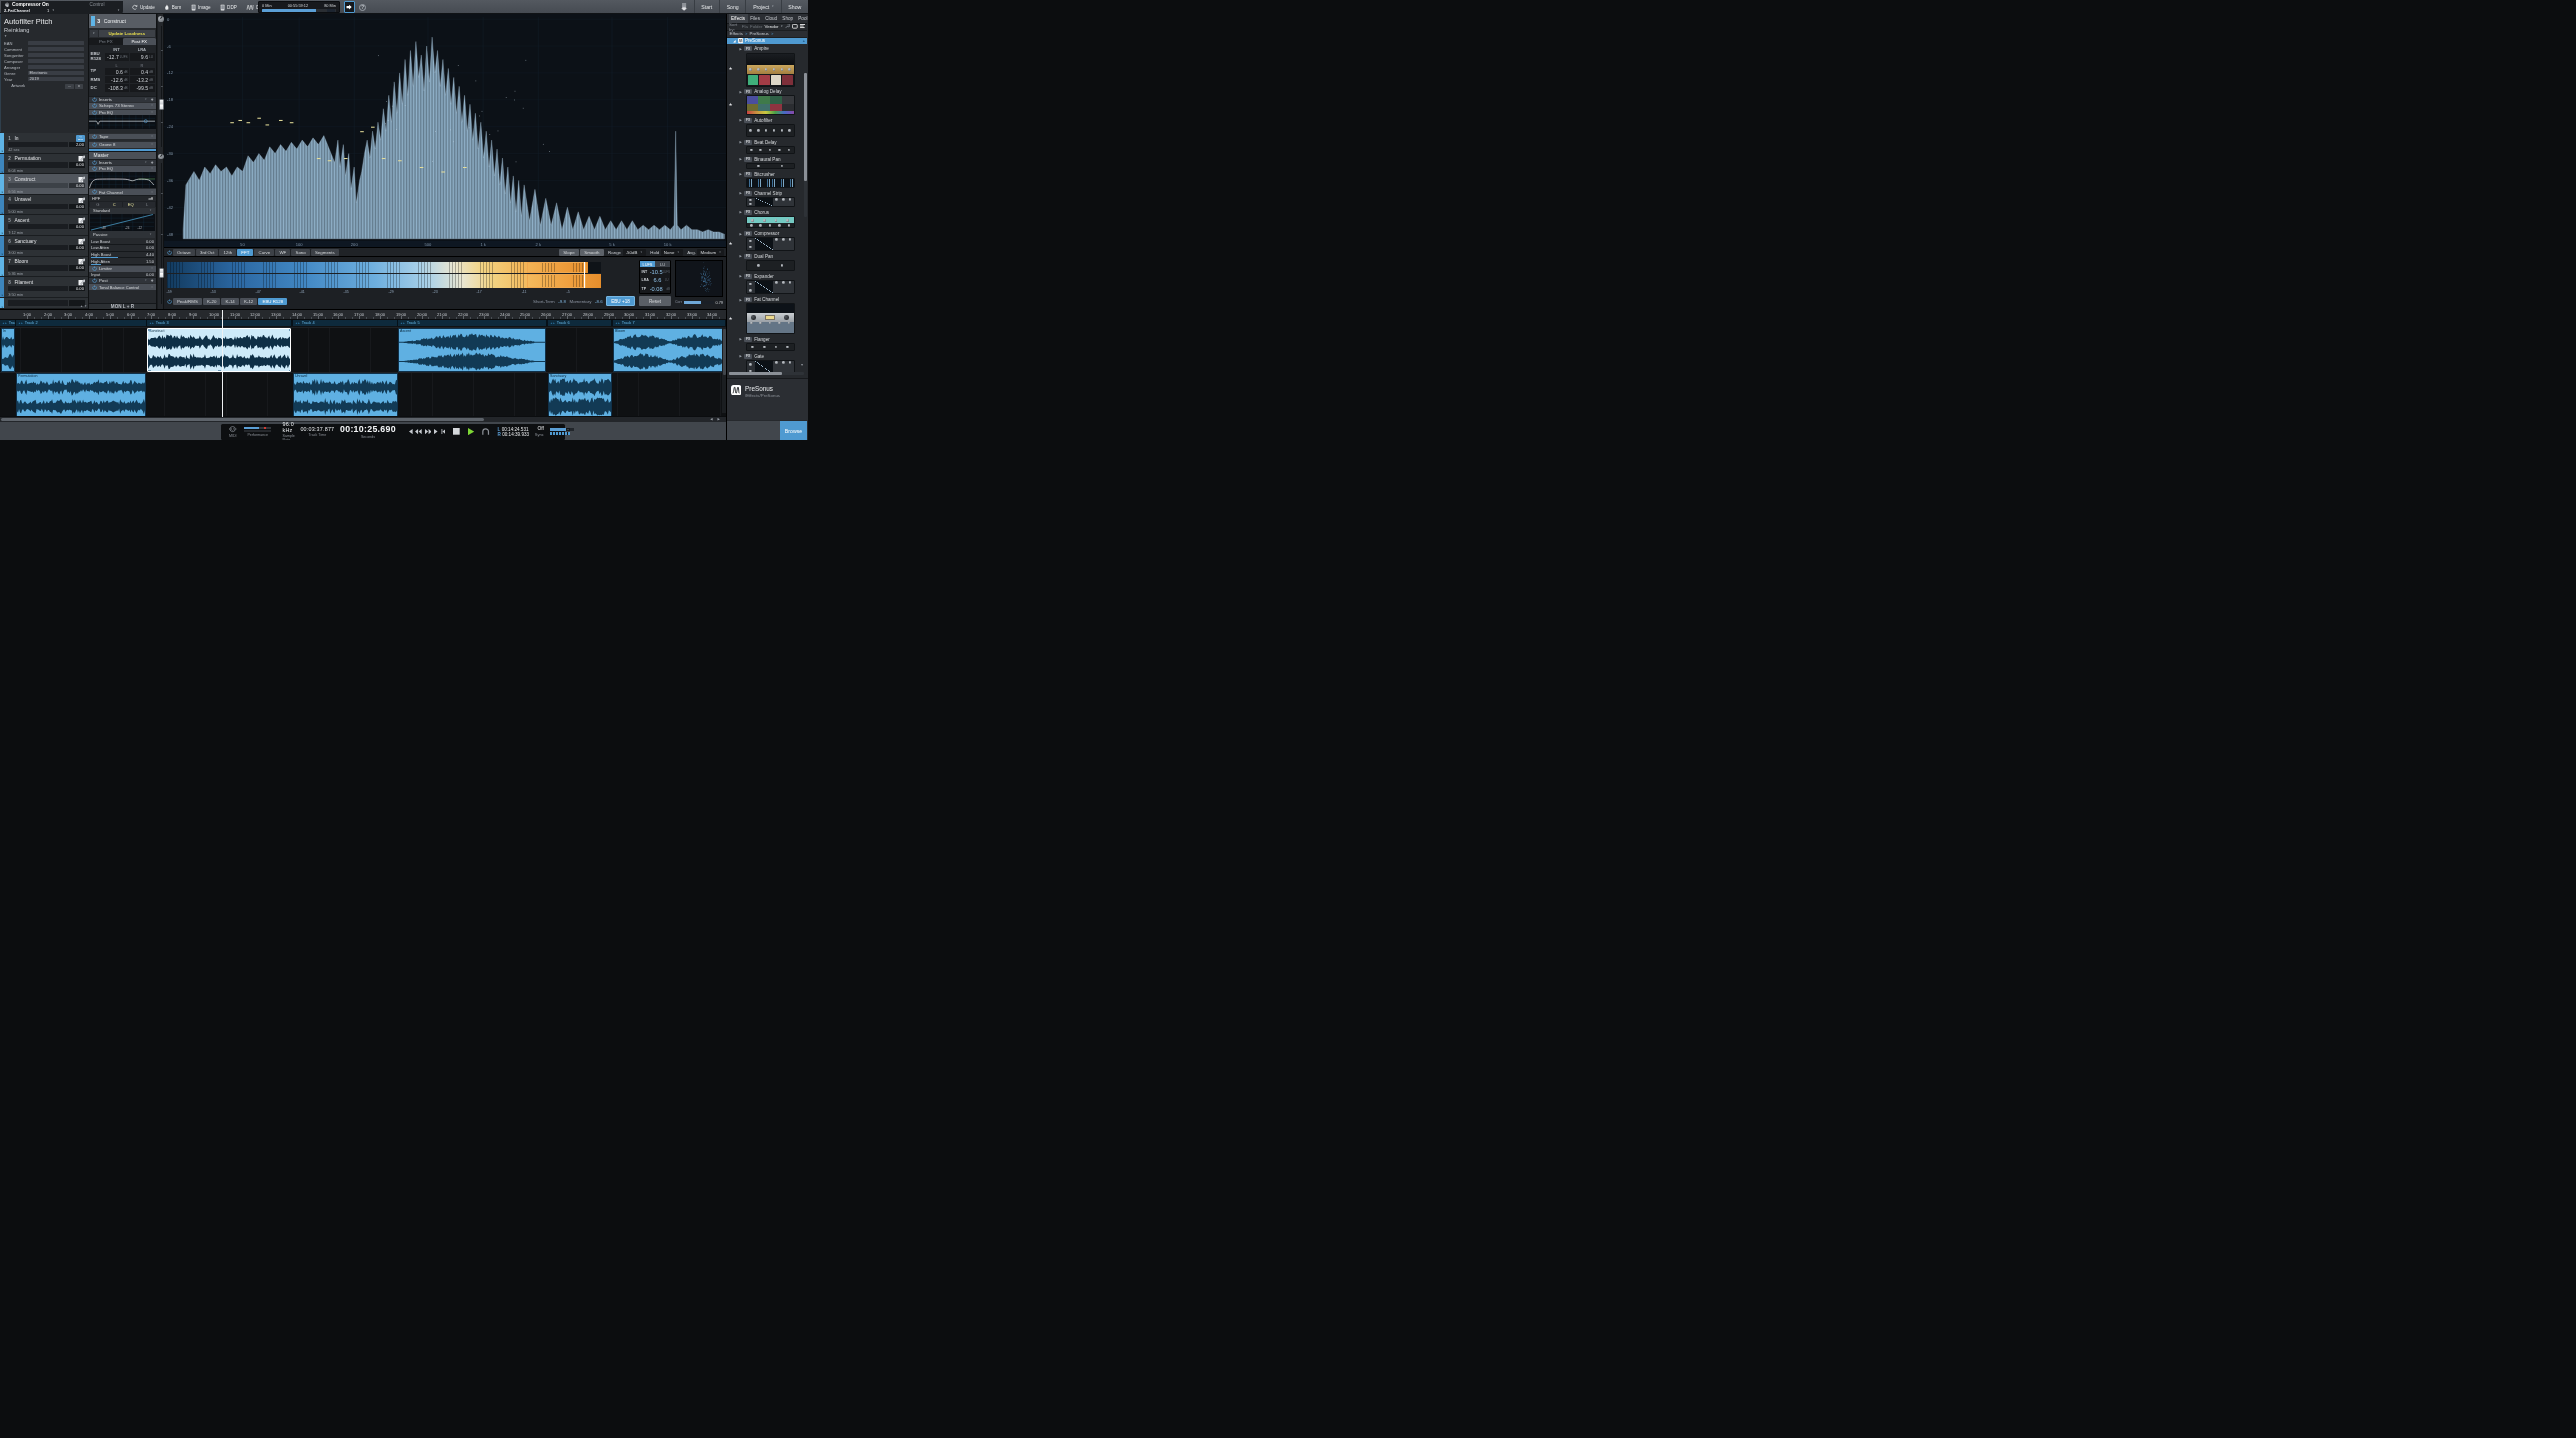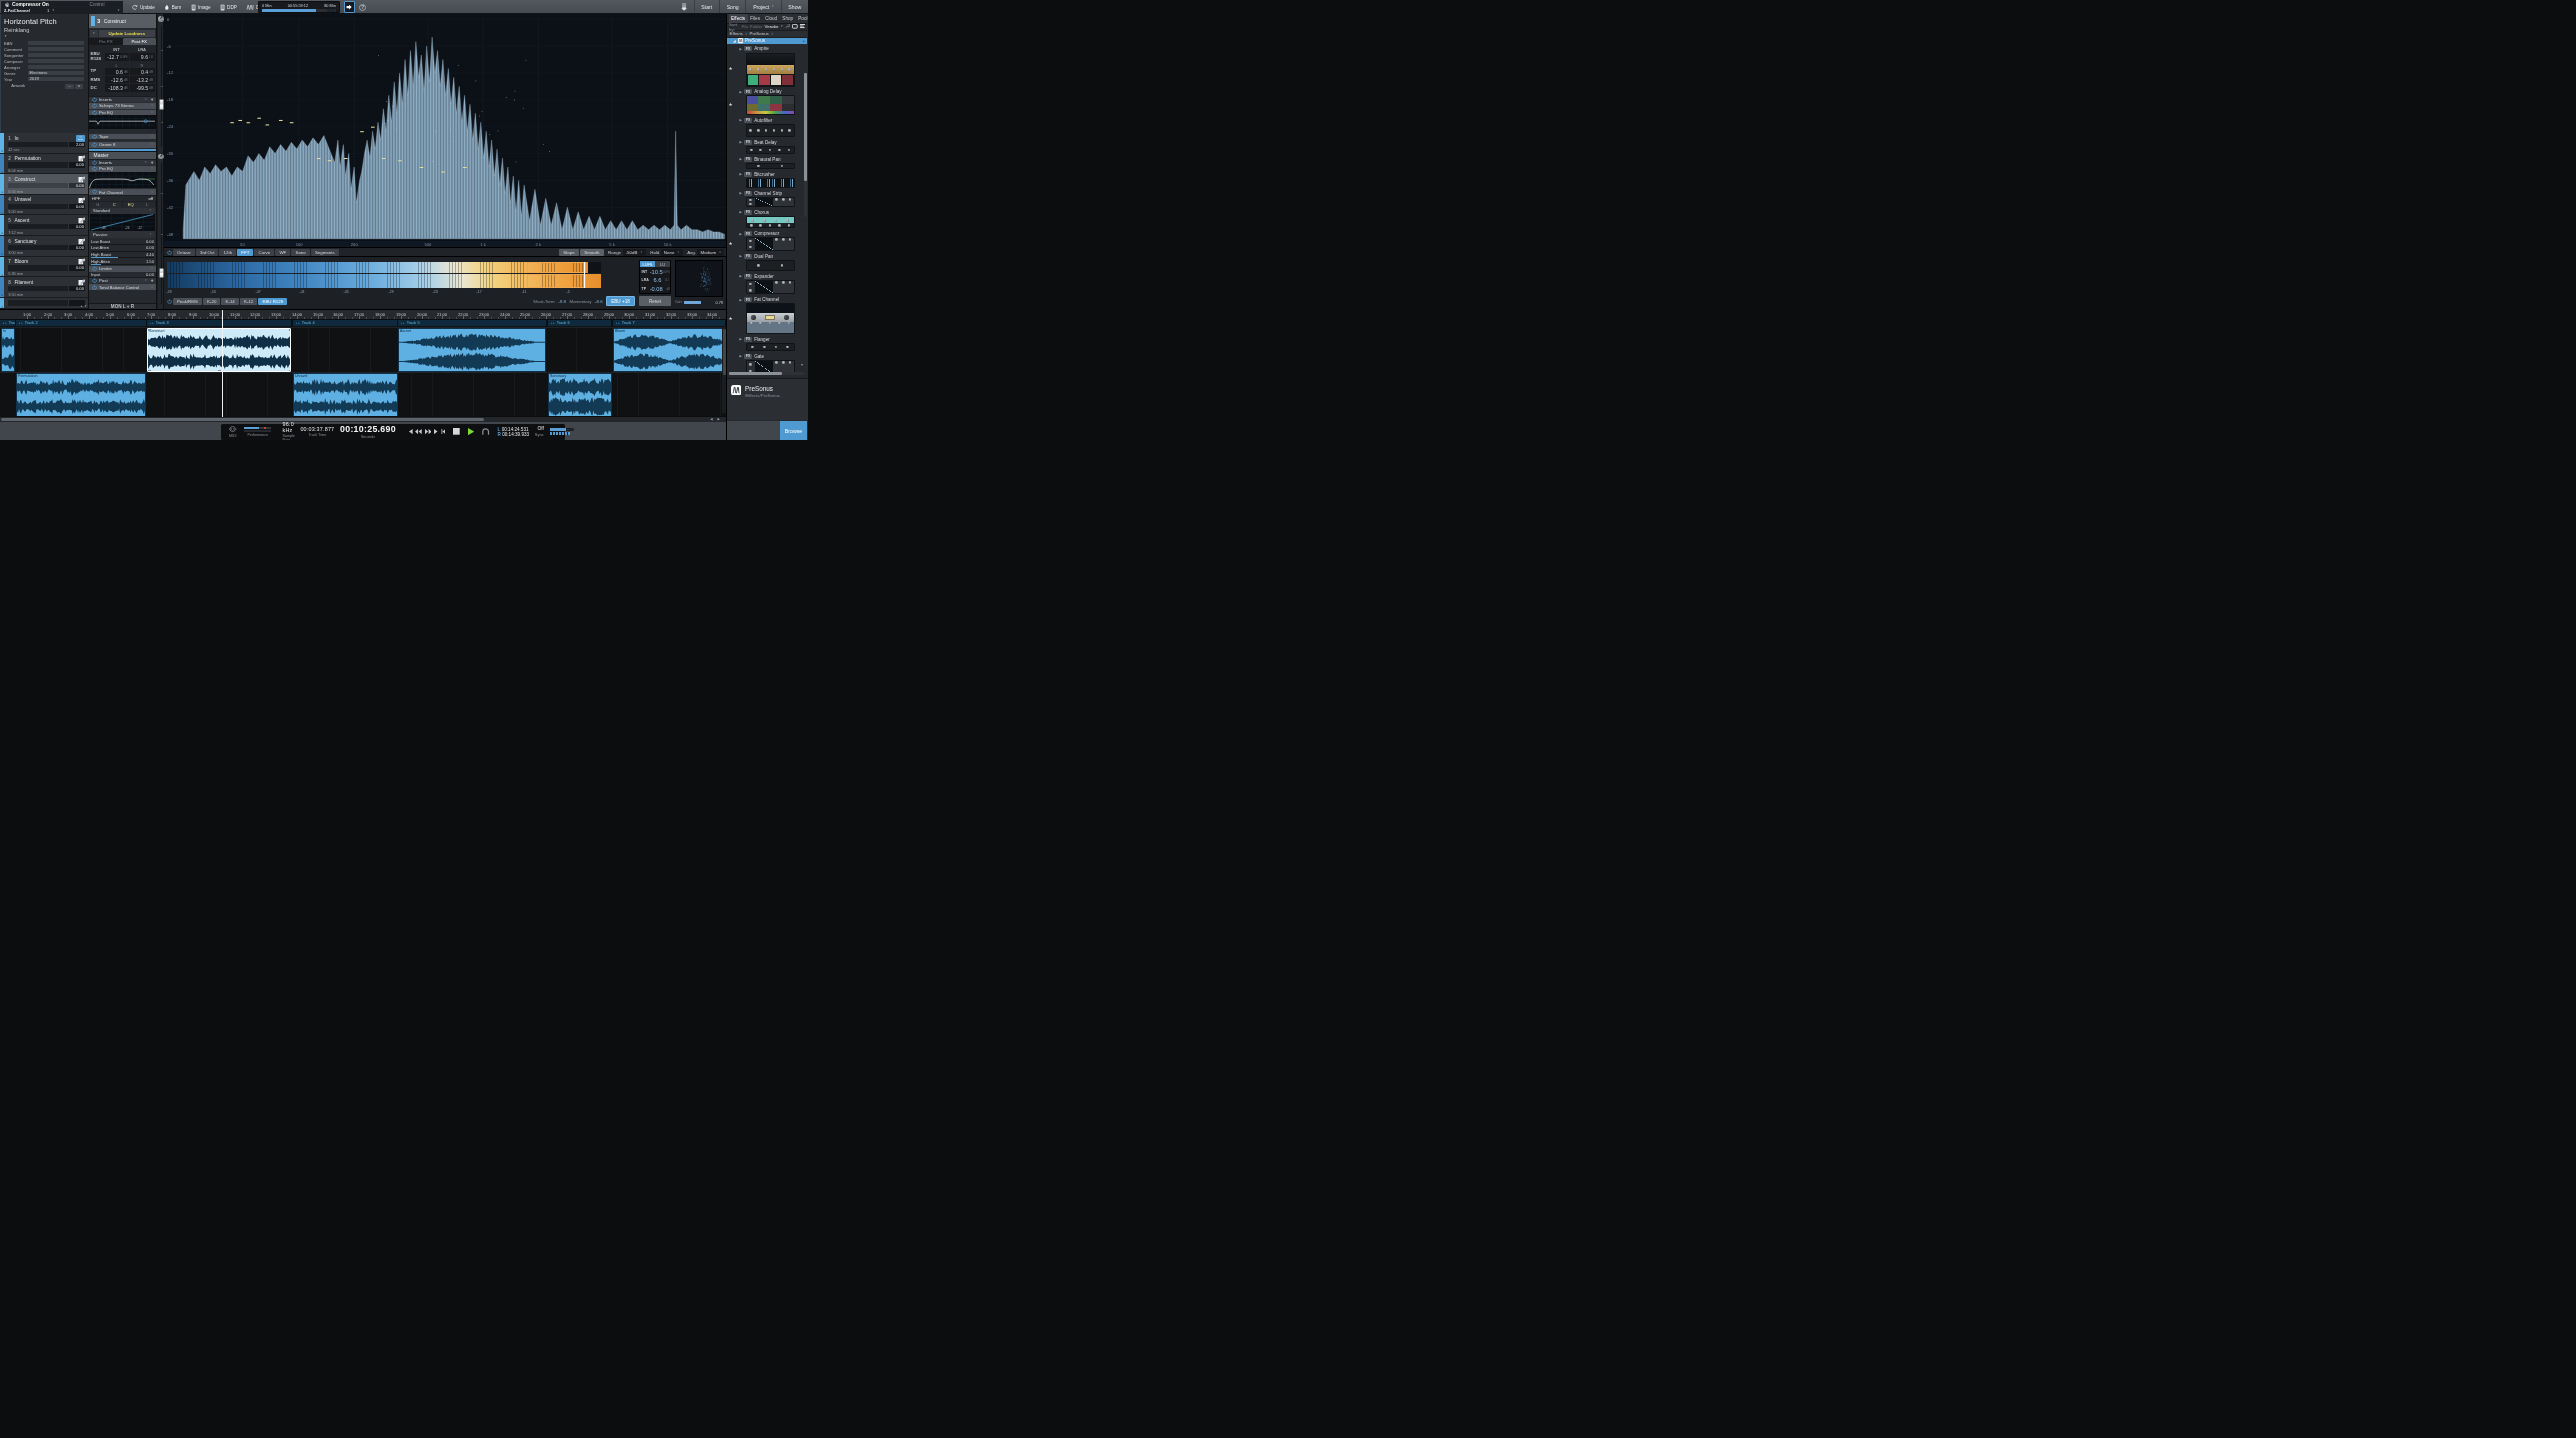--- a/index.html
+++ b/index.html
@@ -332,21 +332,21 @@
    <button class="rbtn">Song</button>
    <button class="rbtn">
           <span>Project</span>
           <span class="dar5">▼</span>
         </button>
    <button class="rbtn">Show</button>
   </div>
  </header>
 
  <aside id="meta">
-  <h1>Horizontal Pitch</h1>
+  <h1>Autofilter Pitch</h1>
   <h2>Reinklang</h2>
   <div class="collapse">▼</div>
   <div id="meta-fields">
         <div class="frow">
           <div class="flabel">EAN</div>
           <div class="fval"></div>
         </div>
         <div class="frow">
           <div class="flabel">Comment</div>
           <div class="fval"></div>

